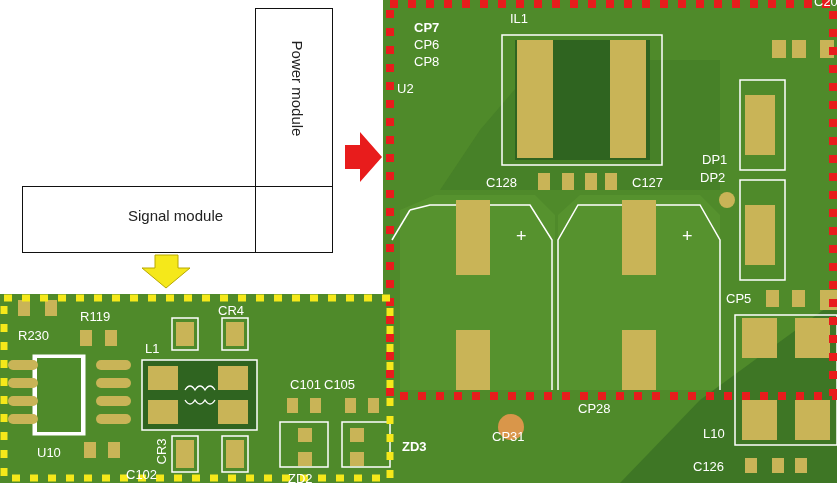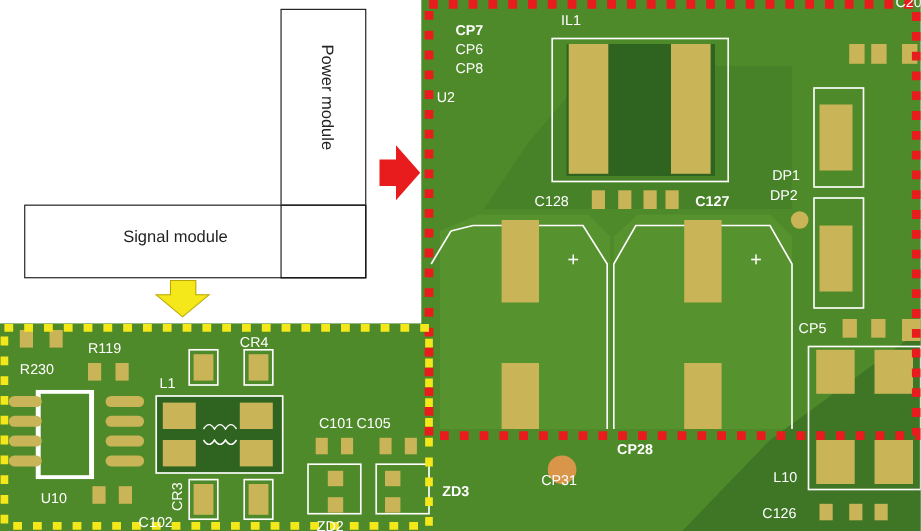--- a/index.html
+++ b/index.html
@@ -118,34 +118,34 @@
 
     <path d="M345 145 L360 145 L360 132 L382 157 L360 182 L360 169 L345 169 Z" fill="#e81c1c"></path>
 
     <path d="M155 255 L178 255 L178 268 L190 268 L166 288 L142 268 L155 268 Z" fill="#f5e81a" stroke="#b8a800" stroke-width="1"></path>
   </svg>
 
   <div class="box" style="left:255px;top:8px;width:78px;height:245px;"></div>
   <div class="box" style="left:22px;top:186px;width:311px;height:67px;"></div>
   <div class="box" style="left:255px;top:186px;width:78px;height:67px;background:transparent;"></div>
   <div class="boxtext" style="left:232px;top:80px;transform:rotate(90deg);transform-origin:center;width:130px;text-align:center;">Power module</div>
-  <div class="boxtext" style="left:112px;top:207px;text-align:center;">Signal module</div>
+  <div class="boxtext" style="left:128px;top:207px;text-align:center;">Signal module</div>
 
   <div class="lbl" style="left:414px;top:21px;font-weight:bold;">CP7</div>
   <div class="lbl" style="left:414px;top:38px;">CP6</div>
   <div class="lbl" style="left:414px;top:55px;">CP8</div>
   <div class="lbl" style="left:397px;top:82px;">U2</div>
   <div class="lbl" style="left:510px;top:12px;">IL1</div>
   <div class="lbl" style="left:486px;top:176px;">C128</div>
-  <div class="lbl" style="left:632px;top:176px;font-weight:bold;">C127</div>
+  <div class="lbl" style="left:632px;top:176px;">C127</div>
   <div class="lbl" style="left:702px;top:153px;">DP1</div>
   <div class="lbl" style="left:700px;top:171px;">DP2</div>
   <div class="lbl" style="left:726px;top:292px;">CP5</div>
   <div class="lbl" style="left:492px;top:402px;margin-top:28px;">CP31</div>
-  <div class="lbl" style="left:561px;top:402px;font-weight:bold;">CP28</div>
+  <div class="lbl" style="left:578px;top:402px;">CP28</div>
   <div class="lbl" style="left:703px;top:427px;">L10</div>
   <div class="lbl" style="left:693px;top:460px;">C126</div>
   <div class="lbl" style="left:814px;top:-5px;">C20</div>
 
   <div class="lbl" style="left:18px;top:329px;">R230</div>
   <div class="lbl" style="left:80px;top:310px;">R119</div>
   <div class="lbl" style="left:218px;top:304px;">CR4</div>
   <div class="lbl" style="left:145px;top:342px;">L1</div>
   <div class="lbl" style="left:290px;top:378px;text-align:center;">C101</div>
   <div class="lbl" style="left:324px;top:378px;">C105</div>

